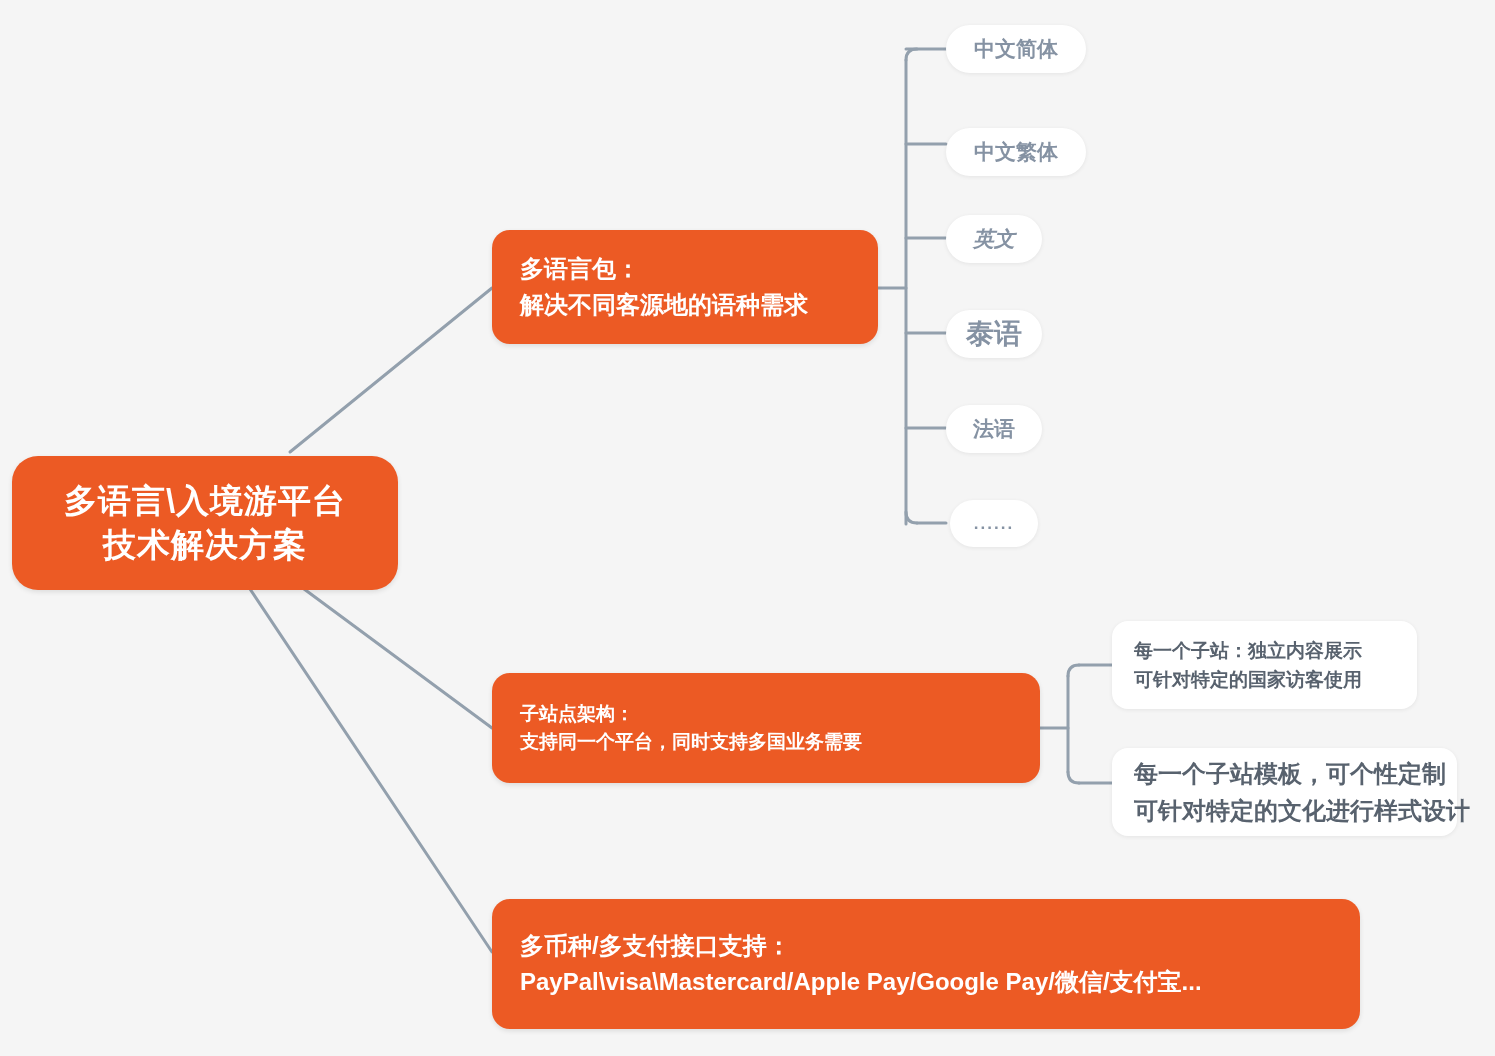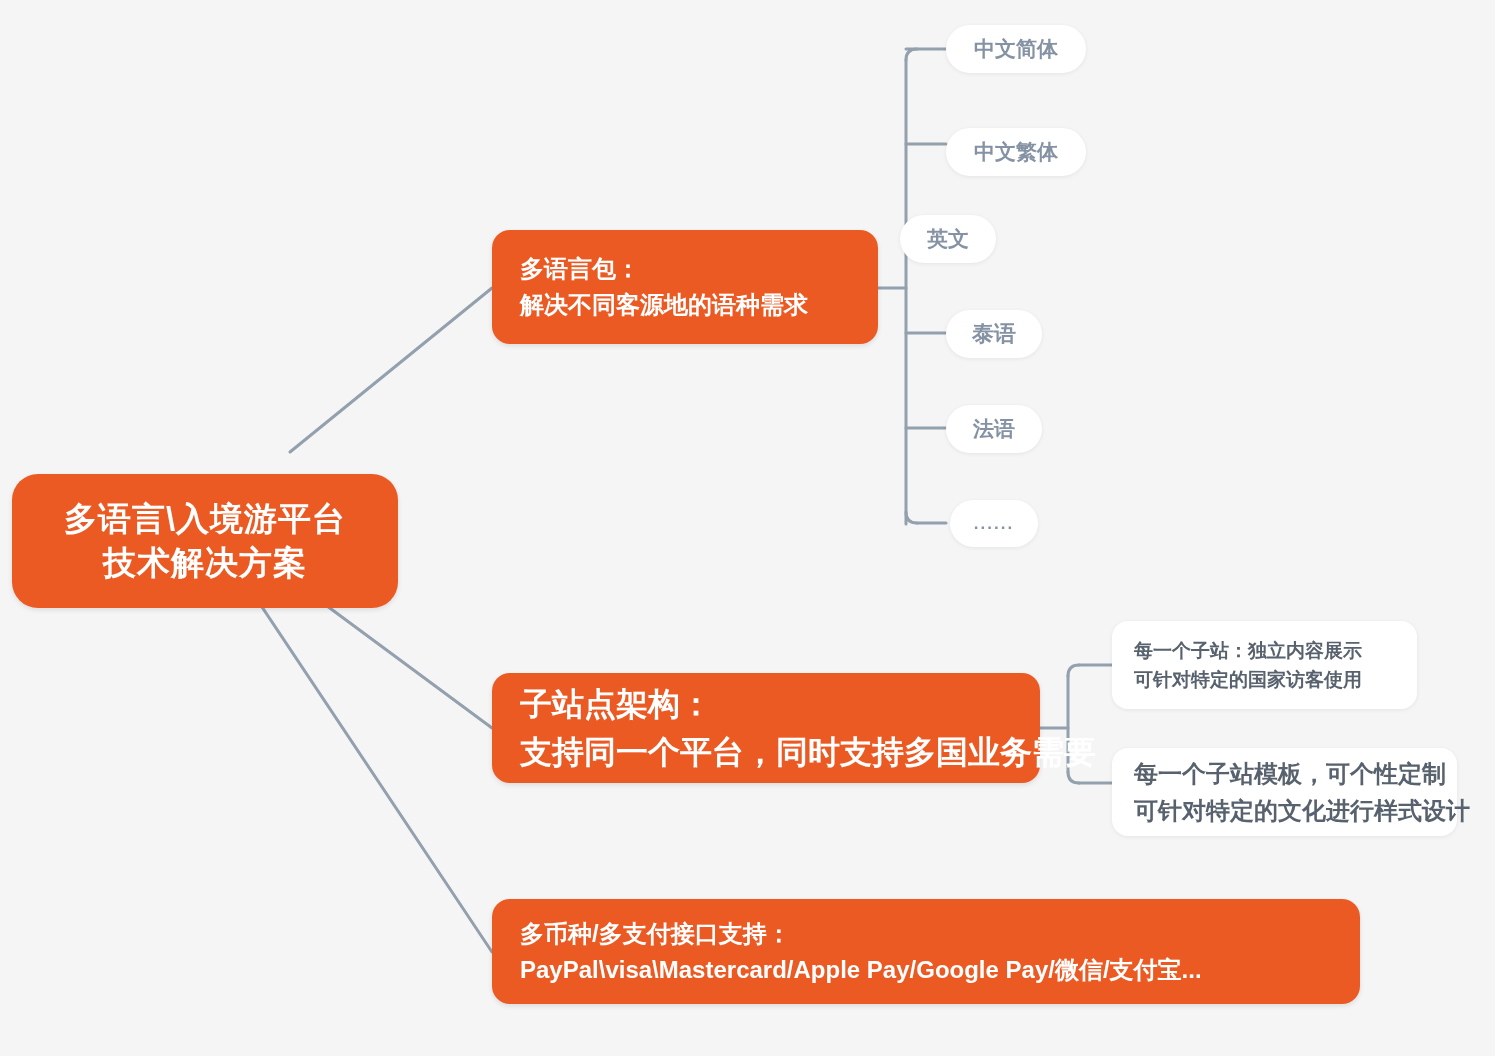--- a/index.html
+++ b/index.html
@@ -107,67 +107,67 @@
 
       <path d="M 1040 728 L 1068 728"></path>
       <path d="M 1068 676 L 1068 772"></path>
       <path d="M 1068 676 Q 1068 665 1079 665"></path>
       <path d="M 1079 665 L 1112 665"></path>
       <path d="M 1068 772 Q 1068 783 1079 783"></path>
       <path d="M 1079 783 L 1112 783"></path>
     </g>
   </svg>
 
-  <div class="node node-orange node-root" style="left:12px; top:474px; width:386px; height:134px; font-size:33px; line-height:1.32;">
+  <div class="node node-orange node-root" style="left:12px; top:456px; width:386px; height:134px; font-size:33px; line-height:1.32;">
     <span class="line">多语言\入境游平台</span>
     <span class="line">技术解决方案</span>
   </div>
 
   <div class="node node-orange" style="left:492px; top:230px; width:386px; height:114px; padding:0 28px; font-size:24px; line-height:1.5;">
     <span class="line">多语言包：</span>
     <span class="line">解决不同客源地的语种需求</span>
   </div>
 
   <div class="node node-pill" style="left:946px; top:25px; width:140px; height:48px; font-size:21px;">
     <span>中文简体</span>
   </div>
 
   <div class="node node-pill" style="left:946px; top:128px; width:140px; height:48px; font-size:21px;">
     <span>中文繁体</span>
   </div>
 
-  <div class="node node-pill" style="left:900px; top:215px; width:96px; height:48px; font-size:21px;">
+  <div class="node node-pill" style="left:946px; top:215px; width:96px; height:48px; font-size:21px;font-style:italic;">
     <span>英文</span>
   </div>
 
-  <div class="node node-pill" style="left:946px; top:310px; width:96px; height:48px; font-size:22px;">
+  <div class="node node-pill" style="left:946px; top:310px; width:96px; height:48px; font-size:28px;">
     <span>泰语</span>
   </div>
 
   <div class="node node-pill" style="left:946px; top:405px; width:96px; height:48px; font-size:21px;">
     <span>法语</span>
   </div>
 
   <div class="node node-pill" style="left:950px; top:500px; width:88px; height:47px;">
     <span class="dots">......</span>
   </div>
 
-  <div class="node node-orange" style="left:492px; top:673px; width:548px; height:110px; padding:0 28px; font-size:32px; line-height:1.5;">
+  <div class="node node-orange" style="left:492px; top:673px; width:548px; height:110px; padding:0 28px; font-size:19px; line-height:1.5;">
     <span class="line">子站点架构：</span>
     <span class="line">支持同一个平台，同时支持多国业务需要</span>
   </div>
 
   <div class="node node-white-box" style="left:1112px; top:621px; width:305px; height:88px; padding:0 22px; font-size:19px; line-height:1.55;">
     <span class="line">每一个子站：独立内容展示</span>
     <span class="line">可针对特定的国家访客使用</span>
   </div>
 
   <div class="node node-white-box" style="left:1112px; top:748px; width:345px; height:88px; padding:0 22px; font-size:24px; line-height:1.55;">
     <span class="line">每一个子站模板，可个性定制</span>
     <span class="line">可针对特定的文化进行样式设计</span>
   </div>
 
-  <div class="node node-orange" style="left:492px; top:899px; width:868px; height:105px; padding:10px 28px; font-size:24px; line-height:1.5;">
+  <div class="node node-orange" style="left:492px; top:899px; width:868px; height:130px; padding:10px 28px; font-size:24px; line-height:1.5;">
     <span class="line">多币种/多支付接口支持：</span>
     <span class="line">PayPal\visa\Mastercard/Apple Pay/Google Pay/微信/支付宝...</span>
   </div>
 
 </div>
 
 </body></html>

